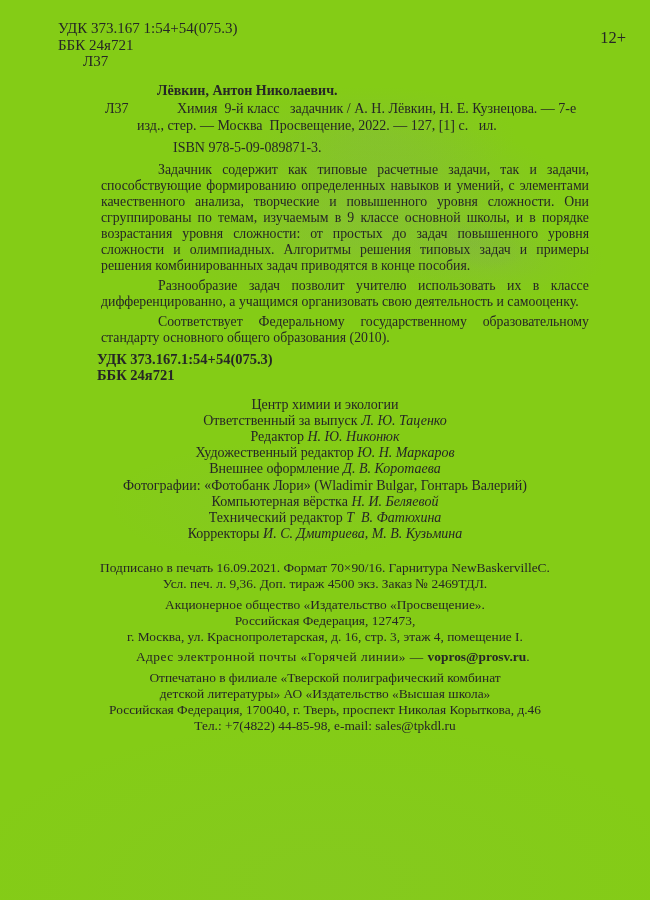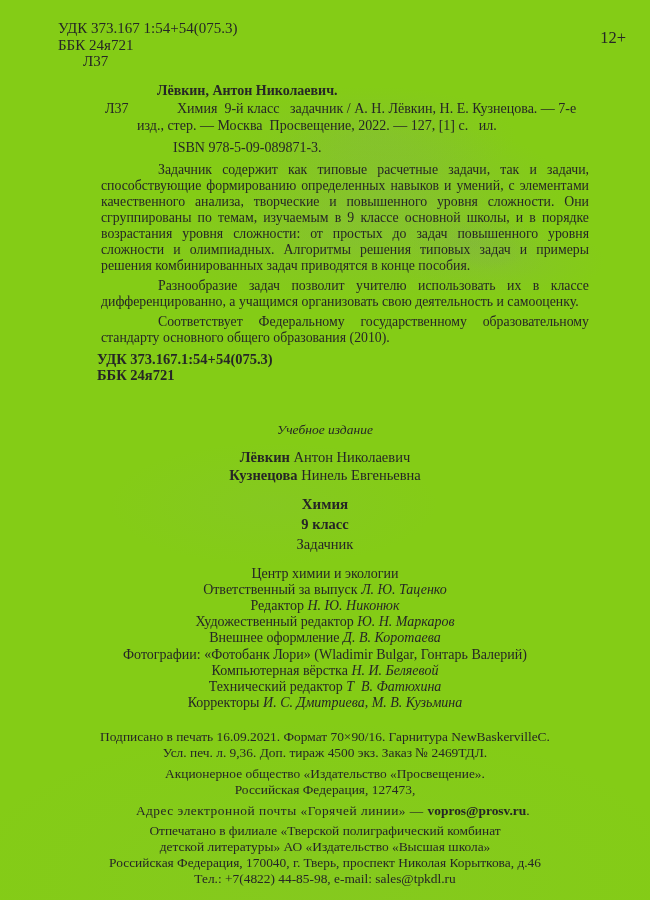--- a/index.html
+++ b/index.html
@@ -84,47 +84,40 @@
     <div class="annotation">
       <p>Задачник содержит как типовые расчетные задачи, так и задачи, способствующие формированию определенных навыков и умений, с элементами качественного анализа, творческие и повышенного уровня сложности. Они сгруппированы по темам, изучаемым в 9 классе основной школы, и в порядке возрастания уровня сложности: от простых до задач повышенного уровня сложности и олимпиадных. Алгоритмы решения типовых задач и примеры решения комбинированных задач приводятся в конце пособия.</p>
       <p>Разнообразие задач позволит учителю использовать их в классе дифференцированно, а учащимся организовать свою деятельность и самооценку.</p>
       <p>Соответствует Федеральному государственному образовательному стандарту основного общего образования (2010).</p>
       <div class="udk-right">
         <div>УДК 373.167.1:54+54(075.3)</div>
         <div>ББК 24я721</div>
       </div>
     </div>
 
-    <div class="edition">
-      <div class="edition-kind">Учебное издание</div>
-      <div><span class="bold">Лёвкин</span><span> Антон Николаевич</span></div>
-      <div><span class="bold">Кузнецова</span><span> Нинель Евгеньевна</span></div>
-      <div class="book-title">Химия</div>
-      <div class="book-grade">9 класс</div>
-      <div class="book-subtitle">Задачник</div>
-    </div>
 
     <div class="credits">
       <div>Центр химии и экологии</div>
       <div><span>Ответственный за выпуск </span><i>Л. Ю. Таценко</i></div>
       <div><span>Редактор </span><i>Н. Ю. Никонюк</i></div>
       <div><span>Художественный редактор </span><i>Ю. Н. Маркаров</i></div>
       <div><span>Внешнее оформление </span><i>Д. В. Коротаева</i></div>
       <div><span>Фотографии: «Фотобанк Лори» (Wladimir Bulgar, Гонтарь Валерий)</span><i></i></div>
       <div><span>Компьютерная вёрстка </span><i>Н. И. Беляевой</i></div>
       <div><span>Технический редактор </span><i>Т В. Фатюхина</i></div>
       <div><span>Корректоры </span><i>И. С. Дмитриева, М. В. Кузьмина</i></div>
     </div>
 
     <div class="imprint">
       <div>Подписано в печать 16.09.2021. Формат 70×90/16. Гарнитура NewBaskervilleC.</div>
       <div>Усл. печ. л. 9,36. Доп. тираж 4500 экз. Заказ № 2469ТДЛ.</div>
       <div class="group">
         <div>Акционерное общество «Издательство «Просвещение».</div>
         <div>Российская Федерация, 127473,</div>
+        <div>г. Москва, ул. Краснопролетарская, д. 16, стр. 3, этаж 4, помещение I.</div>
       </div>
       <div class="group hotline"><span>Адрес электронной почты «Горячей линии» — </span><b>vopros@prosv.ru</b><span>.</span></div>
       <div class="group">
         <div>Отпечатано в филиале «Тверской полиграфический комбинат</div>
         <div>детской литературы» АО «Издательство «Высшая школа»</div>
         <div>Российская Федерация, 170040, г. Тверь, проспект Николая Корыткова, д.46</div>
         <div>Тел.: +7(4822) 44-85-98, e-mail: sales@tpkdl.ru</div>
       </div>
     </div>
 

